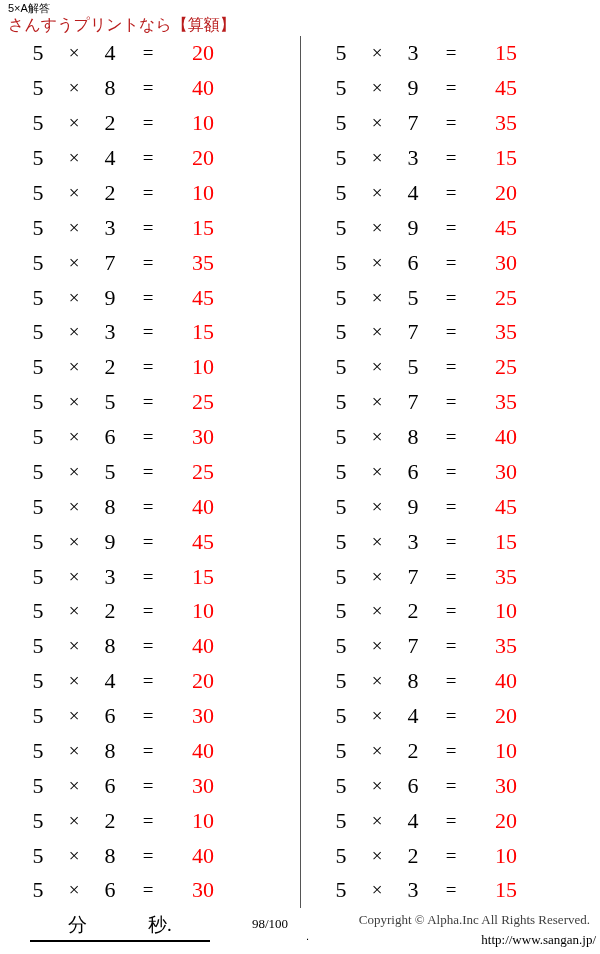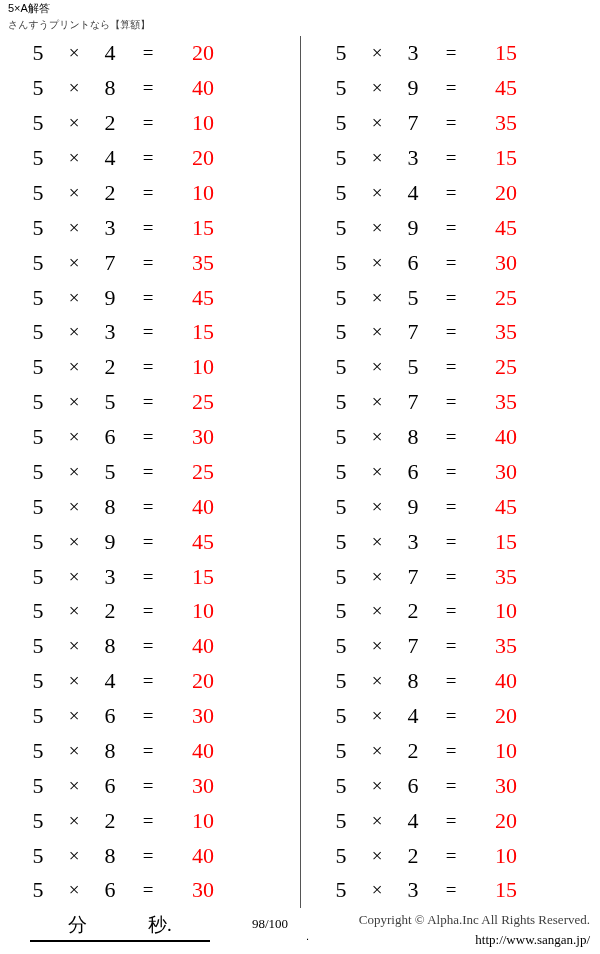--- a/index.html
+++ b/index.html
@@ -29,23 +29,23 @@
     left: 8px;
     width: 584px;
   }
   .header-title {
     font-size: 11px;
     line-height: 16px;
     letter-spacing: 0px;
     color: #000;
   }
   .header-sub {
-    font-size: 10px;
+    font-size: 16px;
     line-height: 17px;
-    color: #404040;
+    color: #b91c1c;
   }
   
   .columns {
     position: absolute;
     top: 36px;
     left: 0;
     width: 600px;
     height: 872px;
     display: flex;
     flex-direction: row;
@@ -144,21 +144,21 @@
     position: absolute;
     right: 10px;
     top: 4px;
     font-size: 13px;
     font-family: Liberation Serif, serif;
     color: #404040;
     text-align: right;
   }
   .url {
     position: absolute;
-    right: 10px;
+    right: 4px;
     top: 24px;
     font-size: 13px;
     font-family: "Liberation Serif", serif;
     color: #000;
     text-align: right;
   }
 </style>
 </head>
 <body>
 

